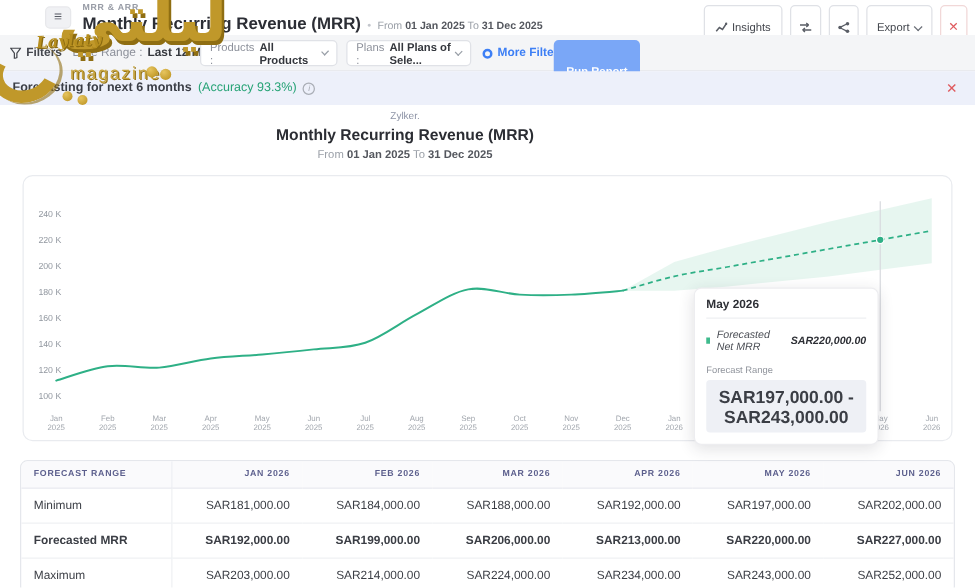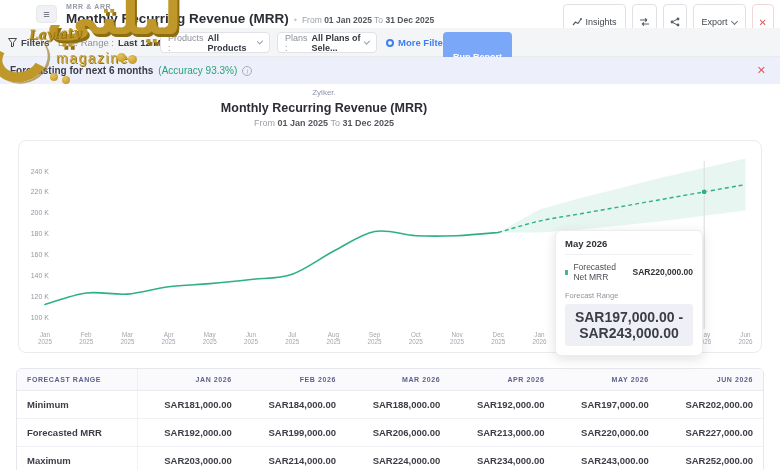--- a/index.html
+++ b/index.html
@@ -48,33 +48,33 @@
   .brand { font-size:8px; color:#8e94a6; }
   .chart-title { font-size:12.5px; font-weight:bold; color:#2b2d33; margin-top:4px; }
   .chart-sub { font-size:9px; color:#9ba0a8; margin-top:3px; }
   .chart-sub b { color:#54575e; font-weight:600; }
   .plotbox { position:absolute; left:18px; top:140px; width:744px; height:213px; border:1px solid #e9ebef; border-radius:8px; background:#fff; }
   .plotbox svg { display:block; }
 
   
   .tooltip { position:absolute; left:555px; top:230px; width:148px; background:#fff; border:1px solid #ededf0; border-radius:6px; box-shadow:0 3px 12px rgba(40,44,60,.14); padding:7px 9px 9px; z-index:20; }
   .tt-title { font-size:9.5px; font-weight:bold; color:#2e3036; padding-bottom:5px; border-bottom:1px solid #eef0f2; }
-  .tt-row { display:flex; align-items:center; gap:5px; margin-top:7px; }
+  .tt-row { display:flex; align-items:center; gap:5px; margin-top:7px;font-style:italic; }
   .tt-sq { width:5px; height:5px; background:#3fbb8d; }
   .tt-lbl { font-size:8.5px; color:#4b4e55; }
   .tt-val { font-size:8.5px; font-weight:bold; color:#2e3036; margin-left:auto; }
   .tt-range-lbl { font-size:7.5px; color:#90949c; margin-top:9px; }
   .tt-range-box { margin-top:4px; background:#eef0f5; border-radius:3px; padding:5px 4px; font-size:14px; font-weight:bold; color:#3b3e45; text-align:center; }
 
   
   .table-card { position:absolute; left:16px; top:368px; width:748px; border:1px solid #e5e7ec; border-radius:6px; overflow:hidden; background:#fff; }
   table { width:100%; border-collapse:collapse; }
   thead th { background:#fafafc; font-size:7px; font-weight:bold; letter-spacing:.6px; color:#5c5f8d; text-transform:uppercase; padding:7px 10px; border-bottom:1px solid #e9eaef; text-align:right; white-space:nowrap; }
   thead th:first-child { text-align:left; width:120px; border-right:1px solid #eef0f3; }
-  tbody td { font-size:9.5px; color:#3b3e45; padding:8px 10px; border-bottom:1px solid #f0f1f4; text-align:right; white-space:nowrap;font-weight:bold; }
+  tbody td { font-size:9.5px; color:#3b3e45; padding:8px 10px; border-bottom:1px solid #f0f1f4; text-align:right; white-space:nowrap; }
   tbody td:first-child { text-align:left; border-right:1px solid #f0f1f4; }
   tbody tr:last-child td { border-bottom:none; }
   tbody tr.emph td { font-weight:bold; }
 
   
   .watermark { position:absolute; left:0; top:0; width:200px; height:100px; z-index:50; pointer-events:none; }
   .wm-arabic { position:absolute; left:46px; top:-14px; font-size:52px; font-weight:bold; color:#c0982a; text-shadow:2px 3px 0 #8f6e12; font-family:"DejaVu Sans",sans-serif; }
   .wm-script { position:absolute; left:29px; top:26px; font-family:"DejaVu Serif",serif; font-style:italic; font-weight:bold; font-size:13px; color:#b68e1e; transform:rotate(-3deg); text-shadow:1px 1px 0 #8a6a10; }
   .wm-word { position:absolute; left:56px; top:50px; font-size:14px; letter-spacing:1.5px; color:#c7a43c; text-shadow:1px 1px 0 #97761a; }
   .wm-dot { position:absolute; border-radius:50%; background:radial-gradient(circle at 35% 30%, #e6c45e, #b98f1c); }

